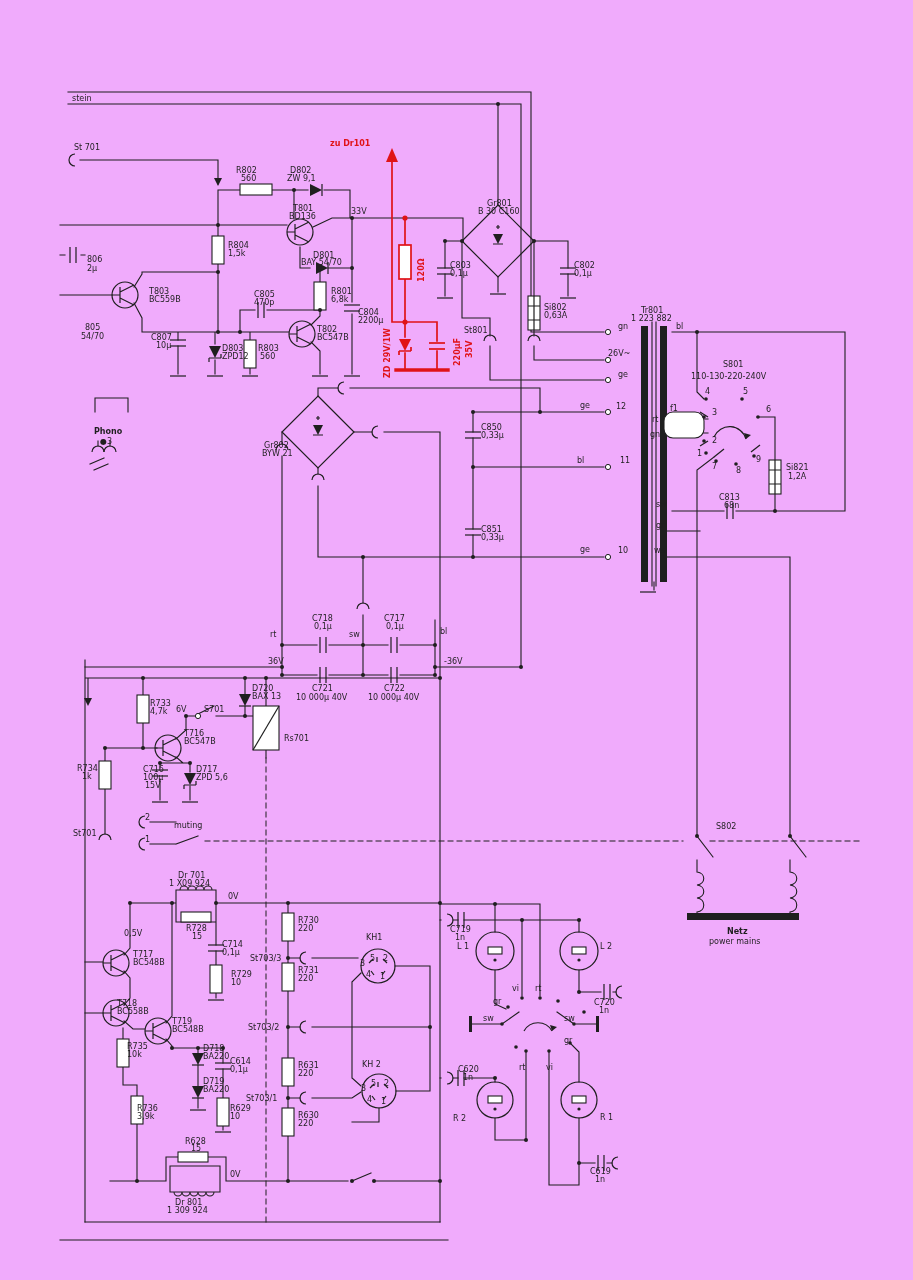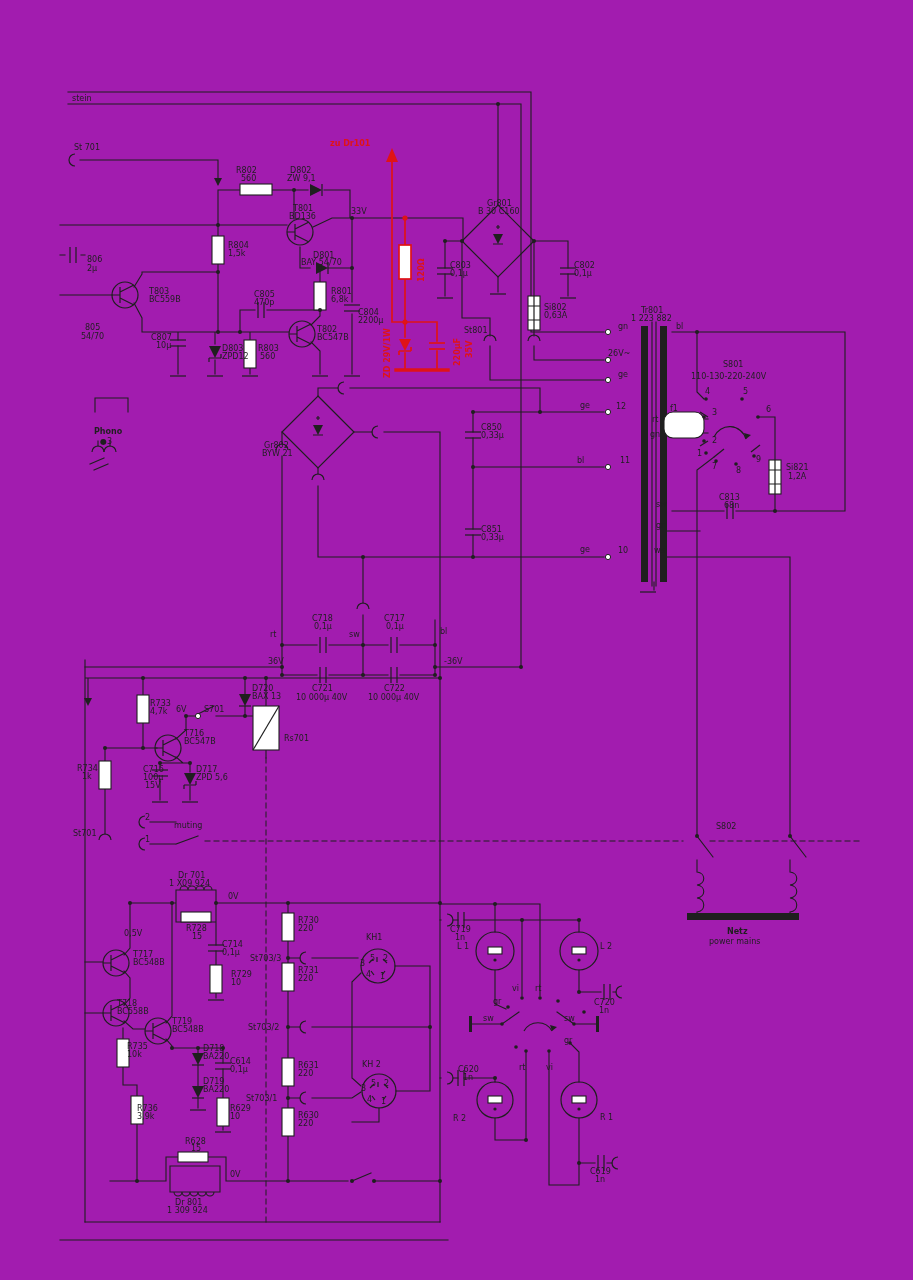--- a/index.html
+++ b/index.html
@@ -1,16 +1,16 @@
 <!DOCTYPE html>
 <html><head>
 <meta charset="utf-8">
 <style>
   html,body{margin:0;padding:0;background:#ffffff;width:913px;height:1280px;overflow:hidden}
-  #page{position:relative;width:913px;height:1280px;background:#a21caf}
+  #page{position:relative;width:913px;height:1280px;background:#f0abfc}
   svg{display:block}
   .w path, .w line, .w rect.box{stroke:#1f1f1f;fill:none;stroke-width:1.1;stroke-linecap:square}
   .w path.dash{stroke-dasharray:5 4;stroke-width:1}
   .w path.rw{stroke:#e01317;stroke-width:1.7}
   .w path.rwt{stroke:#e01317;stroke-width:3.4}
   #comps rect.rs{fill:#fff;stroke:#1f1f1f;stroke-width:1.1}
   #comps rect.rsr{fill:#fff;stroke:#e01317;stroke-width:1.7}
   #comps .blk{fill:#1f1f1f;stroke:none}
   #comps circle.tr,#comps circle.lmp,#comps circle.din{fill:none;stroke:#1f1f1f;stroke-width:1.2}
   #comps circle.term{fill:#fff;stroke:#1f1f1f;stroke-width:1}

